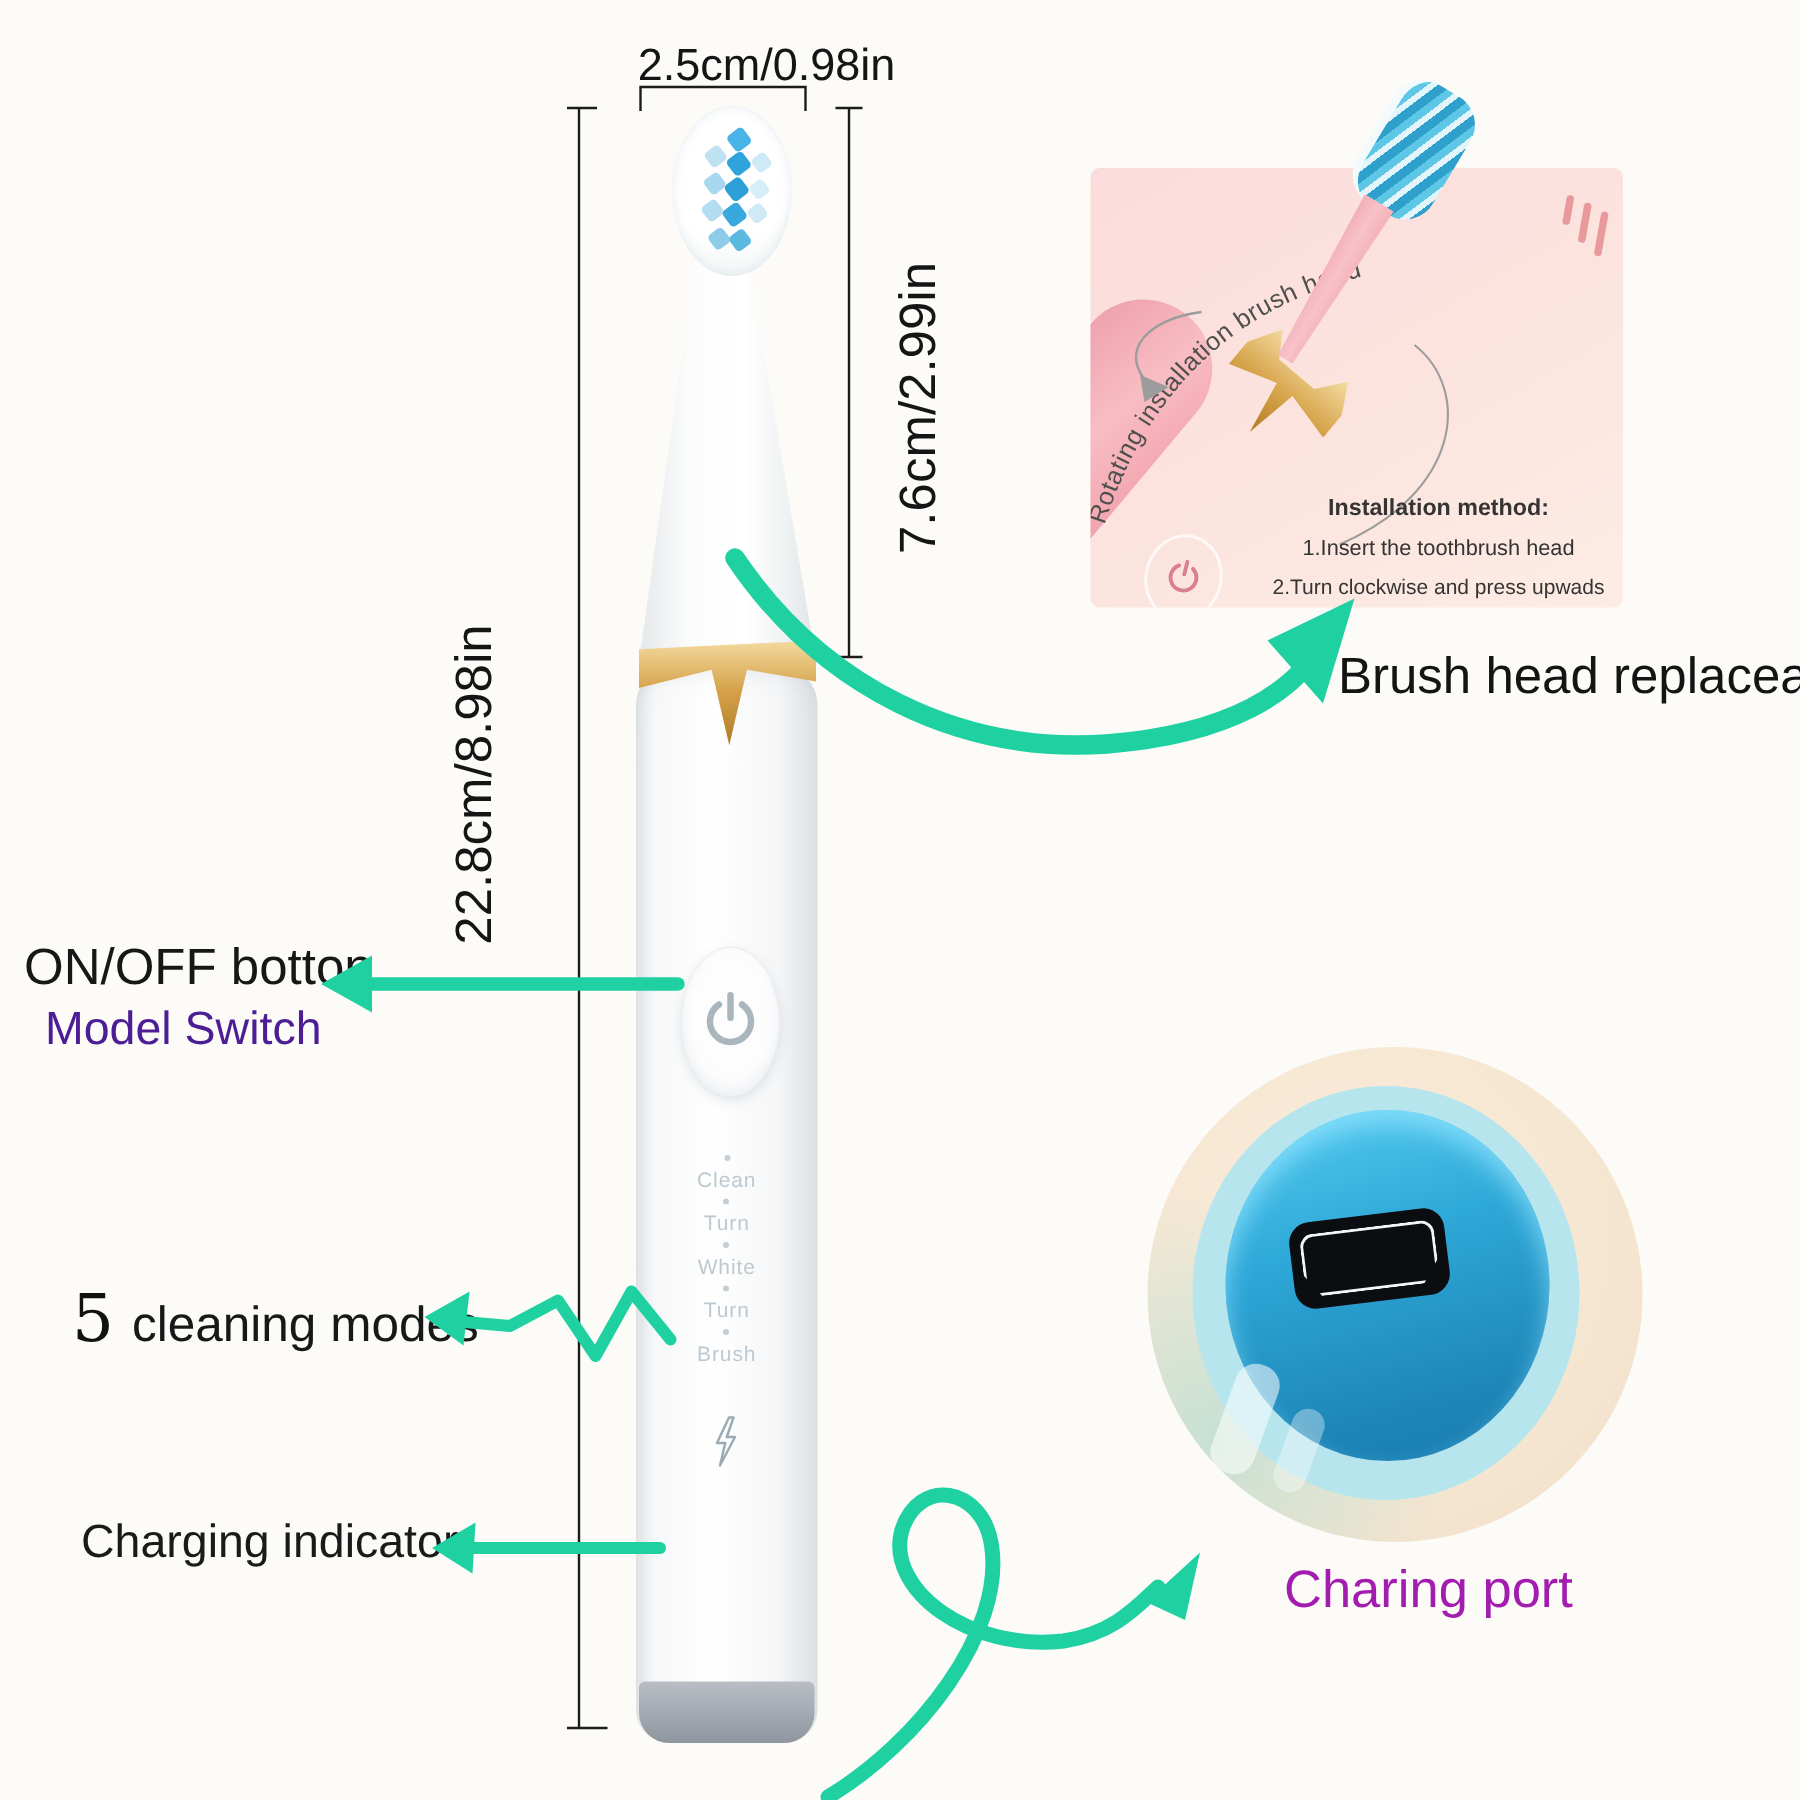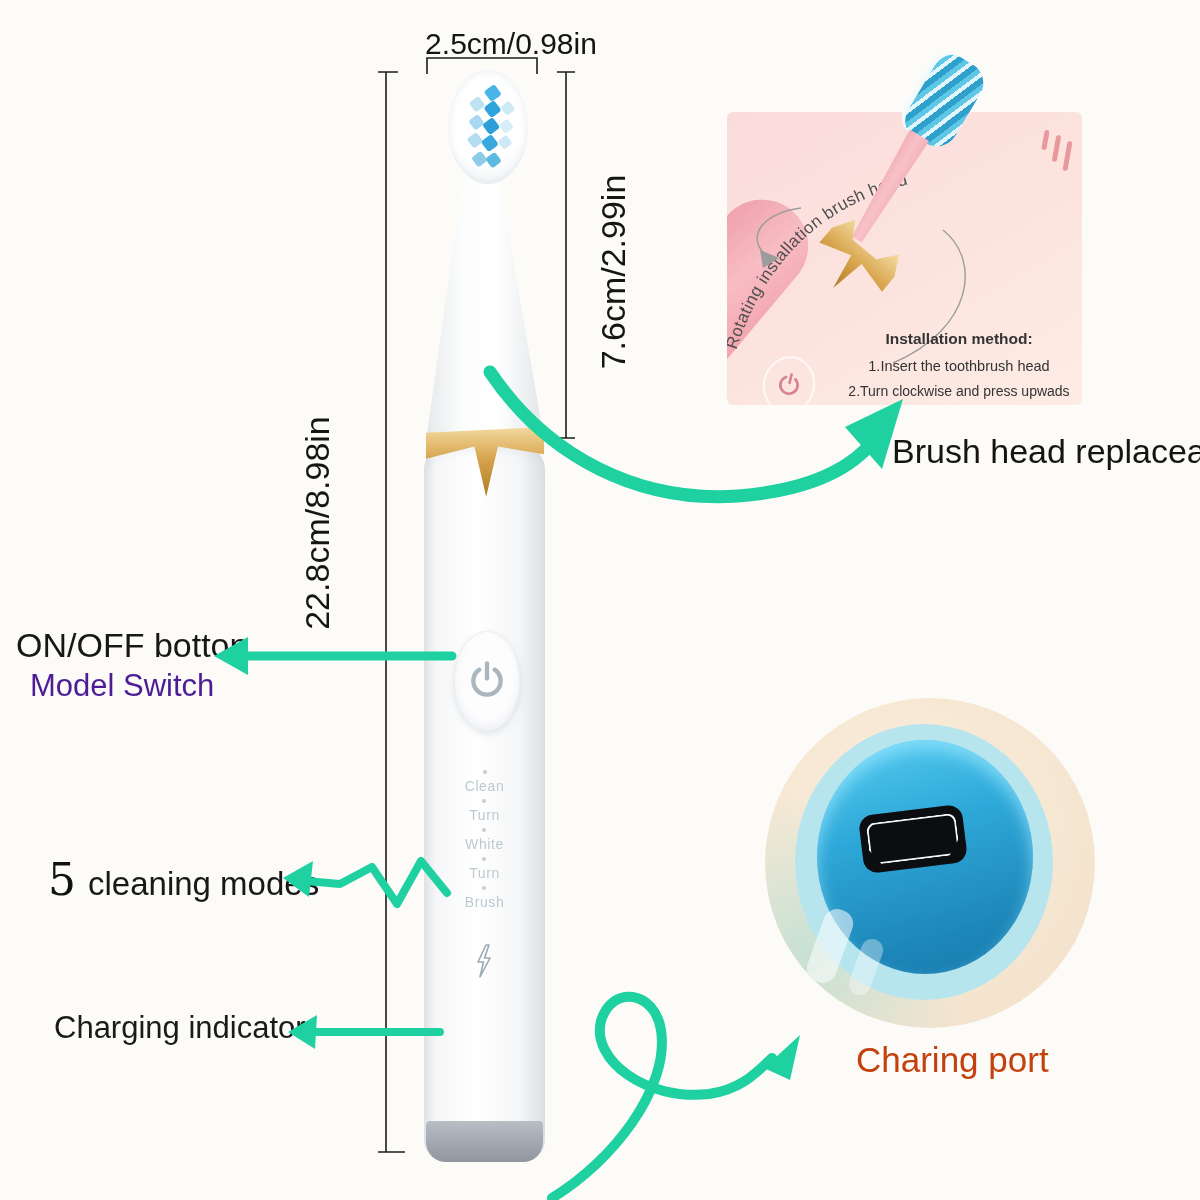--- a/index.html
+++ b/index.html
@@ -43,21 +43,21 @@
 
   
   .co-onoff{left:16px;top:626px;}
   .co-onoff .t1{font-size:34px;color:#171717;}
   .co-onoff .t2{font-size:31px;color:#4c1d95;margin-top:3px;padding-left:14px;}
   .co-clean{left:48px;top:854px;display:flex;align-items:baseline;}
   .co-clean .num{font-family:"DejaVu Serif",serif;font-size:44px;color:#111;margin-right:12px;}
   .co-clean .txt{font-size:33px;color:#181818;}
   .co-charge{left:54px;top:1010px;font-size:31px;color:#1a1a1a;}
   .co-brush{left:892px;top:432px;font-size:34px;color:#141414;}
-  .co-port{left:856px;top:1040px;font-size:35px;color:#c2410c;}
+  .co-port{left:856px;top:1040px;font-size:35px;color:#a21caf;}
 
   
   .panel{left:727px;top:112px;width:355px;height:293px;border-radius:6px;overflow:hidden;
     background:linear-gradient(150deg,#fbdcdc 0%,#fce4de 55%,#fdece5 100%);}
   .p-handle{position:absolute;left:8px;top:128px;width:92px;height:310px;
     border-radius:46px 46px 14px 14px;transform:rotate(40deg);transform-origin:100% 0;
     background:linear-gradient(100deg,#eea0ab 0%,#f8bdc3 45%,#f4abb4 72%,#ea96a2 100%);}
   .p-gold{position:absolute;left:88px;top:116px;width:80px;height:68px;transform:rotate(40deg);
     clip-path:polygon(0 34%,16% 2%,30% 27%,68% 27%,86% 0,100% 30%,100% 58%,58% 46%,50% 100%,41% 46%,0 62%);
     background:linear-gradient(180deg,#f4dda4 0%,#d8a64e 50%,#b07c22 100%);}

